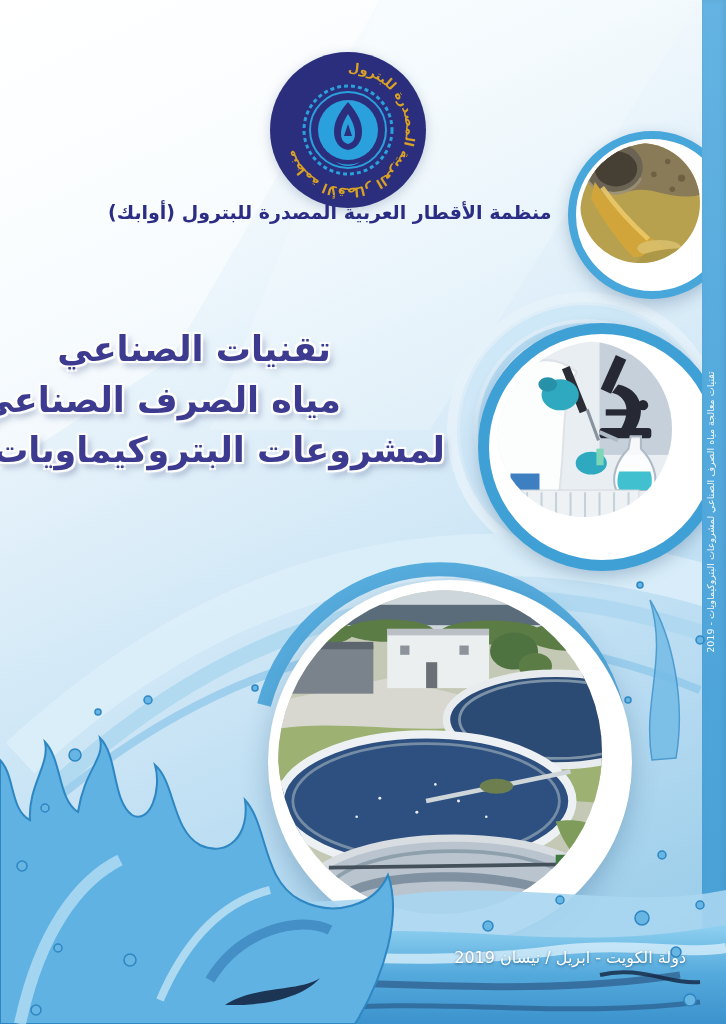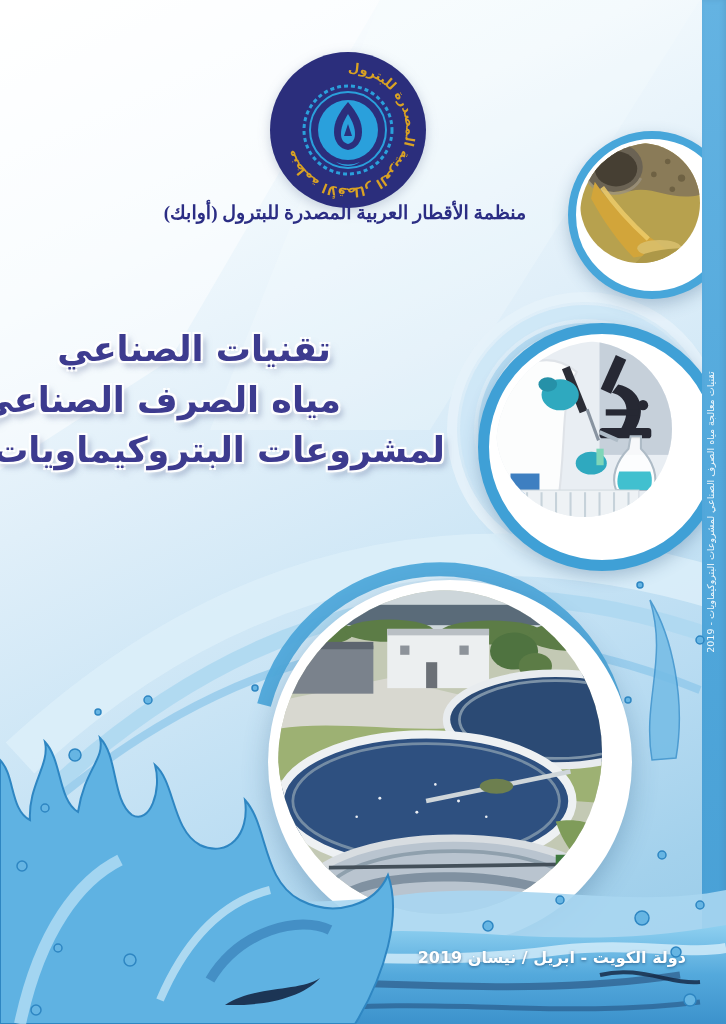--- a/index.html
+++ b/index.html
@@ -18,31 +18,31 @@
   .photo-top{left:568px;top:131px;width:144px;height:144px;border:8px solid #47a6da;padding:4px;z-index:8;}
   .photo-lab{left:478px;top:323px;width:212px;height:212px;border:11px solid #3fa0d6;padding:7px;z-index:9;}
   .circle-big{left:268px;top:580px;width:344px;height:344px;padding:10px;z-index:5;
     border-radius:50%;background:#fff;box-shadow:0 10px 26px rgba(40,85,125,.30);}
   .photo-inner{width:100%;height:100%;border-radius:50%;overflow:hidden;}
 
   
   .logo-wrap{left:268px;top:50px;width:160px;height:160px;z-index:10;filter:drop-shadow(0 3px 6px rgba(60,80,120,.25));}
 
   
-  .org-name{left:120px;top:201px;width:450px;text-align:center;z-index:10;
-    font-size:19px;font-weight:bold;color:#2b2d84;direction:rtl;white-space:nowrap;font-family:Liberation Serif, serif;}
+  .org-name{left:108px;top:201px;width:450px;text-align:left;z-index:10;
+    font-size:19px;font-weight:bold;color:#2b2d84;direction:rtl;white-space:nowrap;}
   .title-line{position:absolute;z-index:10;font-weight:bold;font-size:35px;color:#3d3b8f;
     direction:rtl;white-space:nowrap;letter-spacing:0;
     text-shadow:0 0 5px #ffffff,0 0 5px #ffffff,2px 2px 0 rgba(255,255,255,.95),
                -2px -2px 0 rgba(255,255,255,.95),2px -2px 0 rgba(255,255,255,.9),
                -2px 2px 0 rgba(255,255,255,.9),4px 5px 6px rgba(110,125,165,.55);}
   .t1{top:329px;right:395px;}
   .t2{top:380px;right:385px;}
   .t3{top:430px;right:281px;}
-  .pub-line{right:40px;top:948px;z-index:50;font-size:16px;font-weight:bold;color:#ffffff;
+  .pub-line{right:40px;top:948px;z-index:50;font-size:16px;font-weight:normal;color:#ffffff;
     direction:rtl;white-space:nowrap;text-shadow:0 1px 3px rgba(15,60,105,.65);}
 
   
   .strip{right:0;top:0;width:24px;height:1024px;z-index:40;
     background:linear-gradient(180deg,#64b3e2 0%,#53a9dc 45%,#479fd5 100%);
     box-shadow:-2px 0 4px rgba(70,120,160,.25) inset;}
   .spine-label{left:705px;top:1016px;width:1008px;height:20px;z-index:41;
     transform:rotate(-90deg);transform-origin:0 0;
     font-size:9.5px;letter-spacing:2px;color:rgba(255,255,255,.92);
     text-align:center;white-space:nowrap;direction:rtl;}

